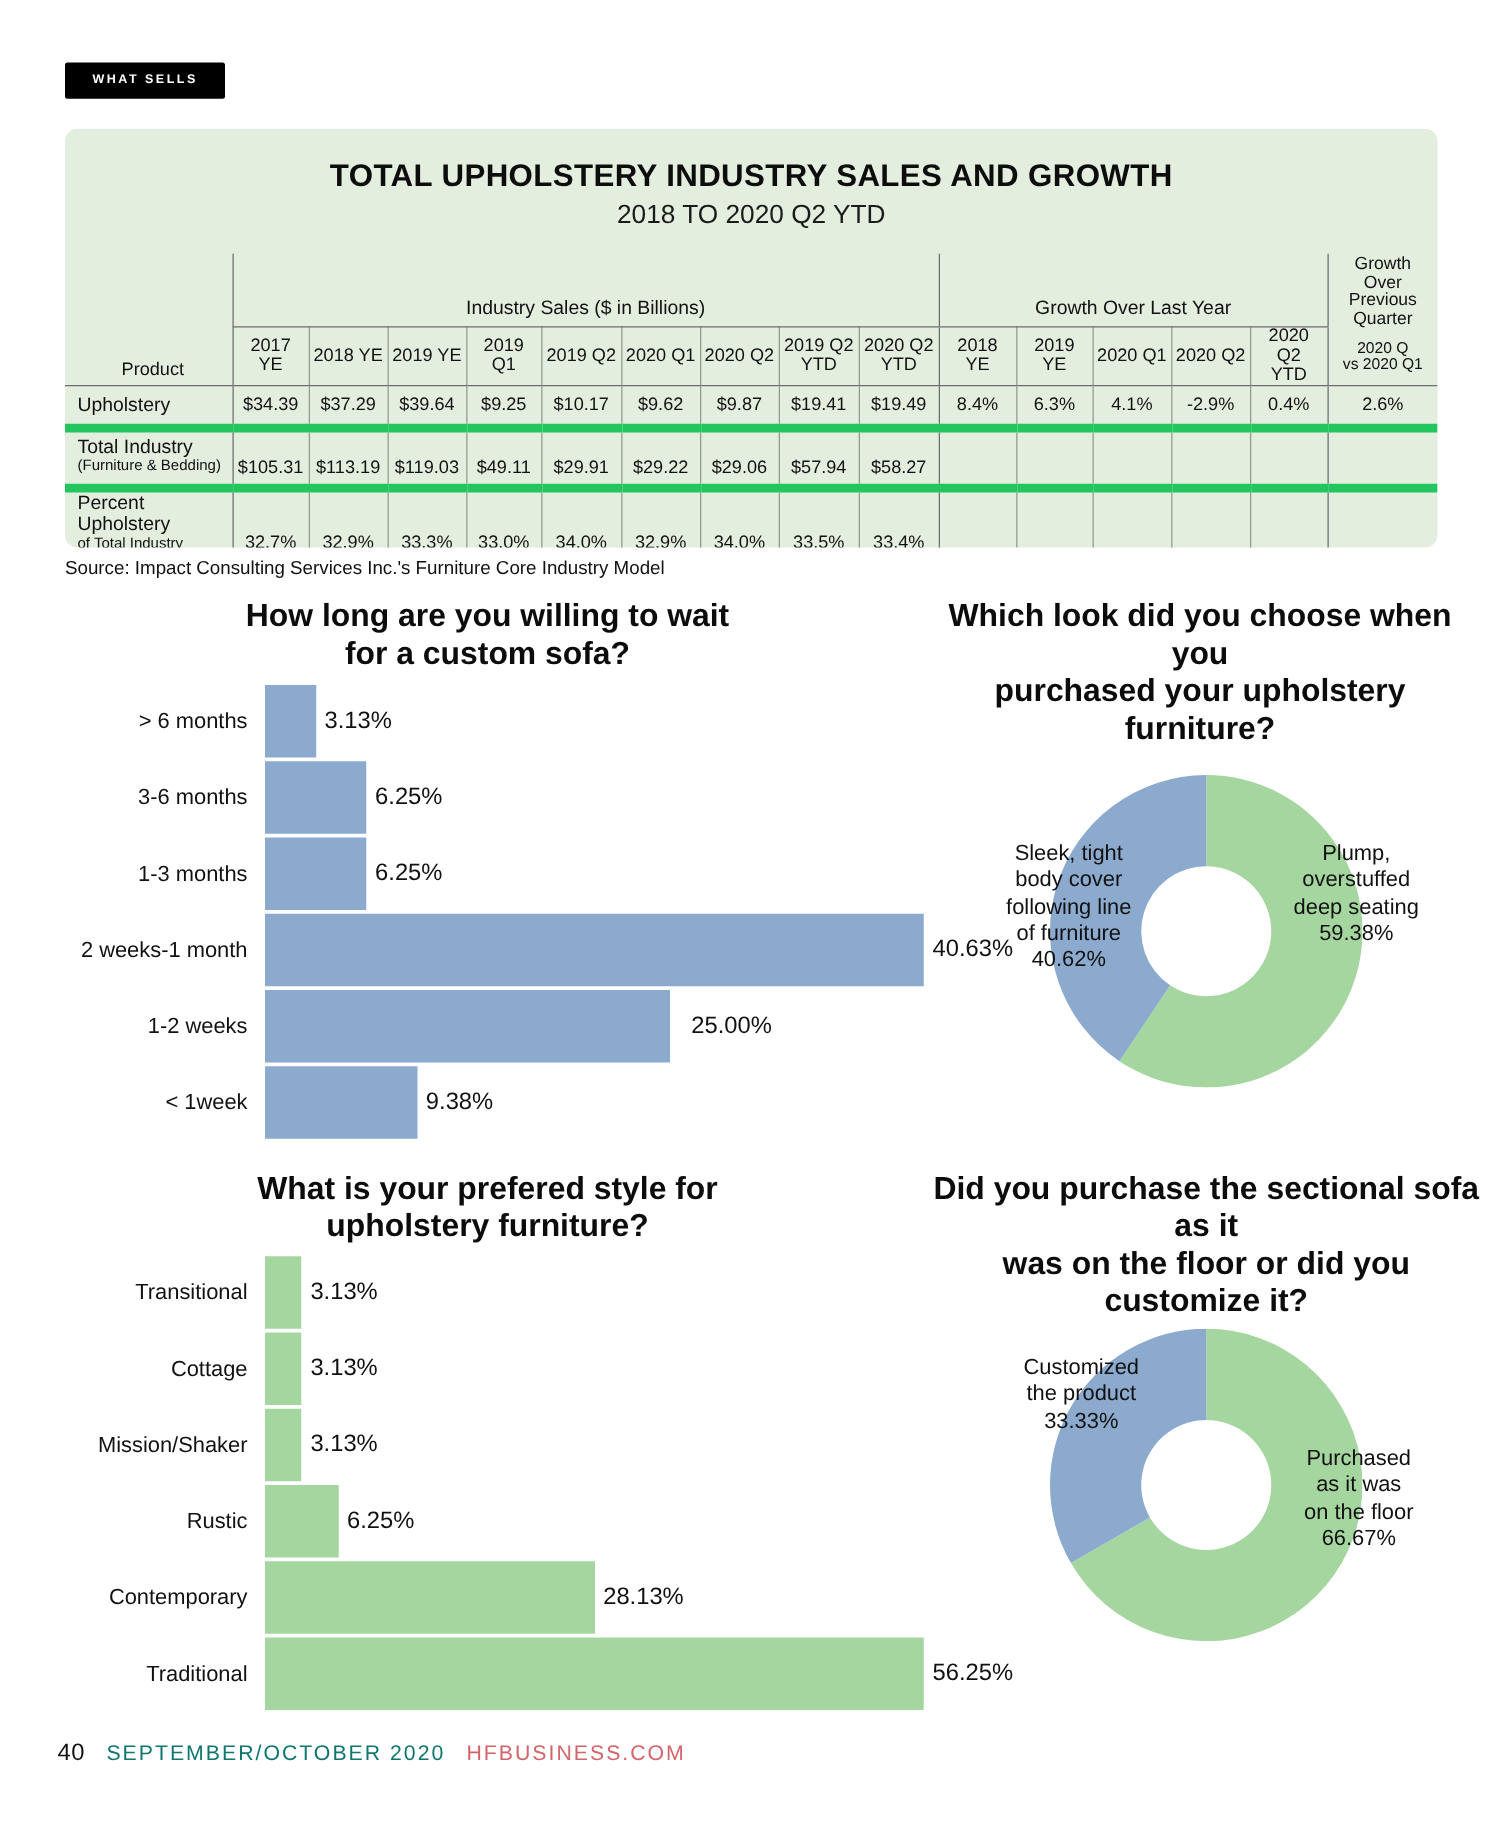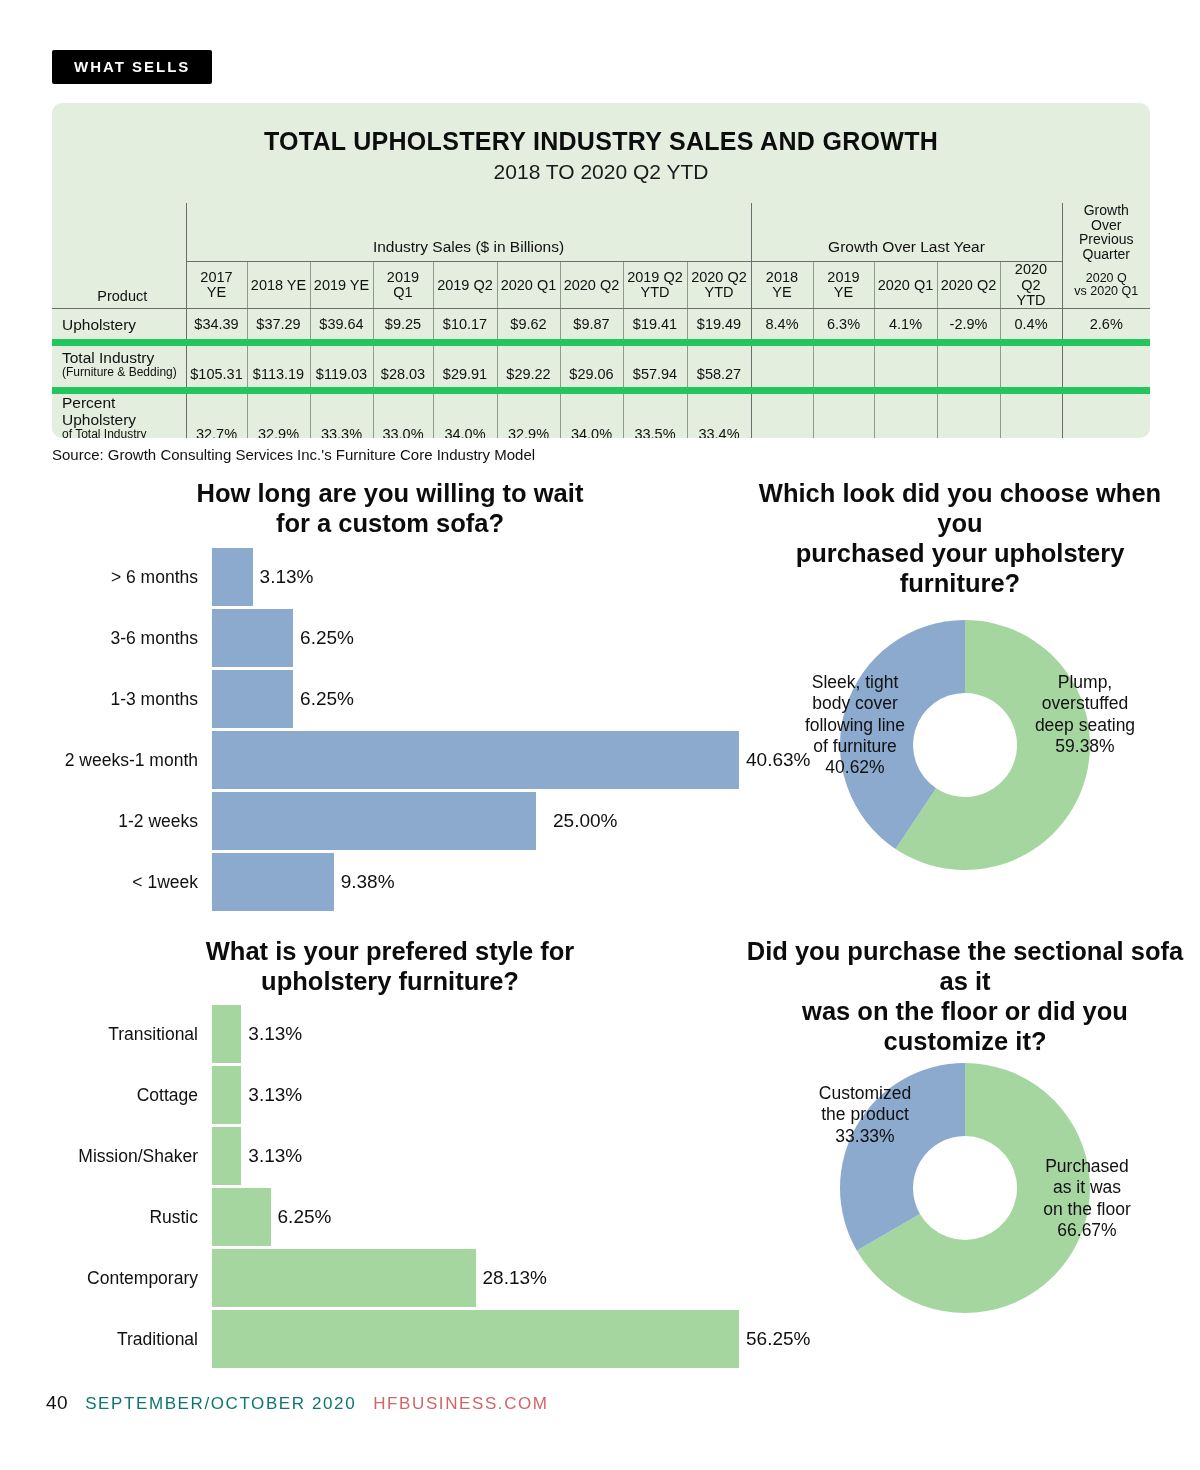--- a/index.html
+++ b/index.html
@@ -15,21 +15,21 @@
 
   
   .kicker {
     position: absolute;
     left: 52px; top: 50px;
     background: #000000;
     color: #ffffff;
     border-radius: 2px;
     padding: 9px 22px 10px 22px;
     font-weight: bold;
-    font-size: 15px;
+    font-size: 10px;
     letter-spacing: 2.0px;
     font-stretch: condensed;
     line-height: 1;
   }
 
   
   .panel {
     position: absolute;
     left: 52px; top: 103px;
     width: 1098px; height: 335px;
@@ -269,21 +269,21 @@
             <td>4.1%</td>
             <td>-2.9%</td>
             <td>0.4%</td>
             <td class="thick">2.6%</td>
           </tr>
           <tr class="drow tall">
             <td class="lbl">Total Industry<span class="sm">(Furniture &amp; Bedding)</span></td>
             <td class="thick">$105.31</td>
             <td>$113.19</td>
             <td>$119.03</td>
-            <td>$28.03</td>
+            <td>$49.11</td>
             <td>$29.91</td>
             <td>$29.22</td>
             <td>$29.06</td>
             <td>$57.94</td>
             <td>$58.27</td>
             <td class="thick"></td>
             <td></td>
             <td></td>
             <td></td>
             <td></td>
@@ -304,21 +304,21 @@
             <td></td>
             <td></td>
             <td></td>
             <td></td>
             <td class="thick"></td>
           </tr>
         </tbody>
     </table>
   </div>
 
-  <div class="source">Source: Growth Consulting Services Inc.'s Furniture Core Industry Model</div>
+  <div class="source">Source: Impact Consulting Services Inc.'s Furniture Core Industry Model</div>
 
   <div id="charts-host">
       <div class="ch-title" style="left: 40px; top: 478px; width: 700px;">How long are you willing to wait<br>for a custom sofa?</div>
       <div class="barchart" style="left: 40px; top: 548px; width: 740px; height: 352px;">
         <div class="barrow" style="height: 58px; margin-bottom: 3px;">
           <span class="cat">&gt; 6 months</span>
           <div class="bar" style="width: 40.5983px; background: rgb(140, 169, 206);"></div>
           <span class="val" style="left: 212.598px;">3.13%</span>
         </div>
         <div class="barrow" style="height: 58px; margin-bottom: 3px;">

